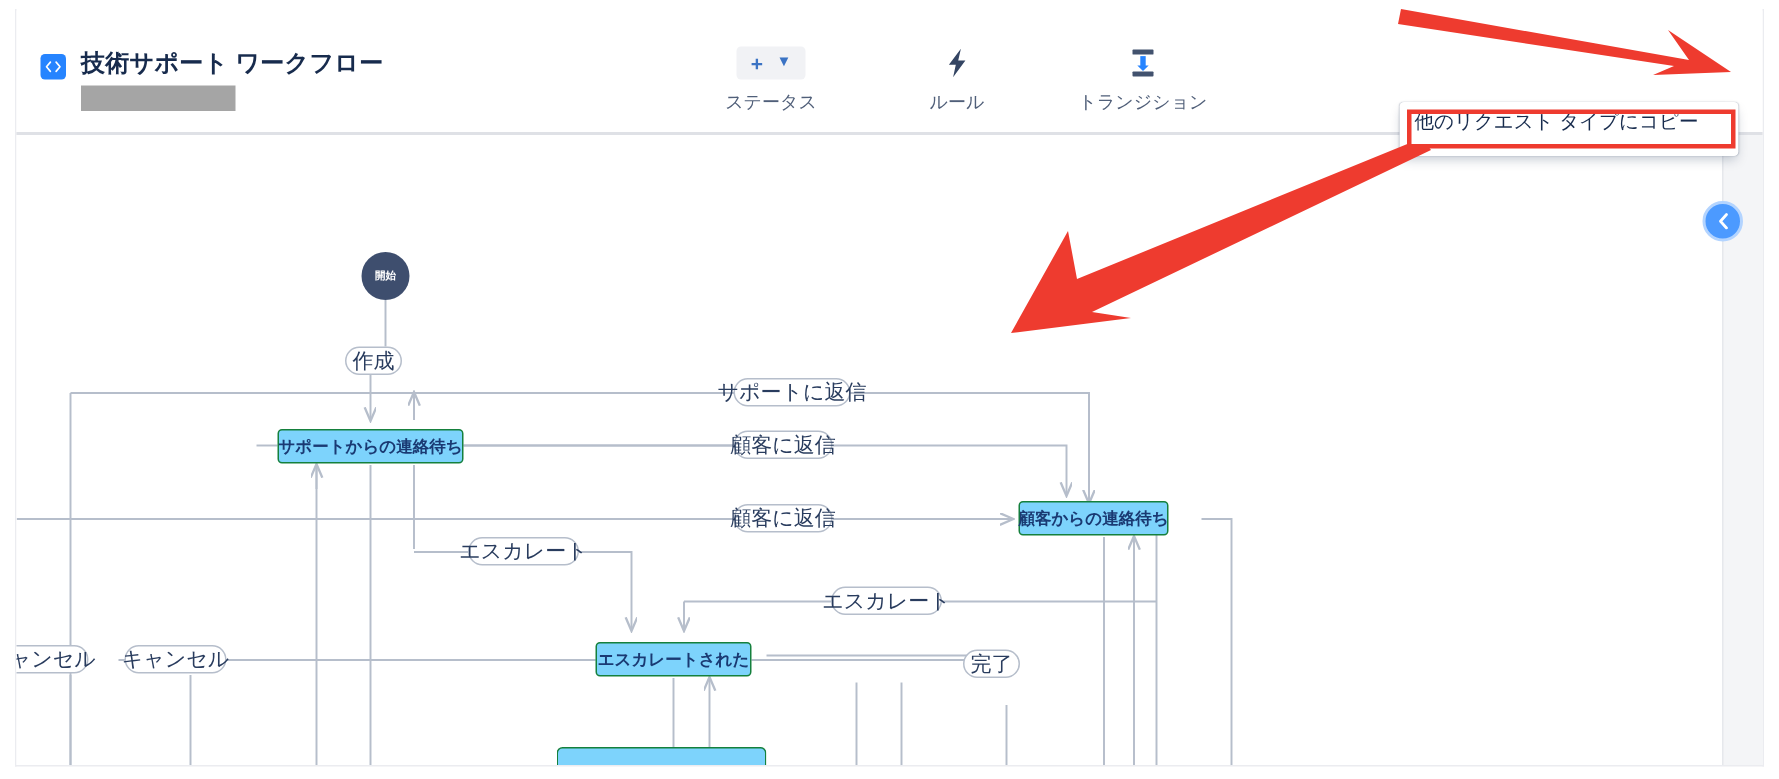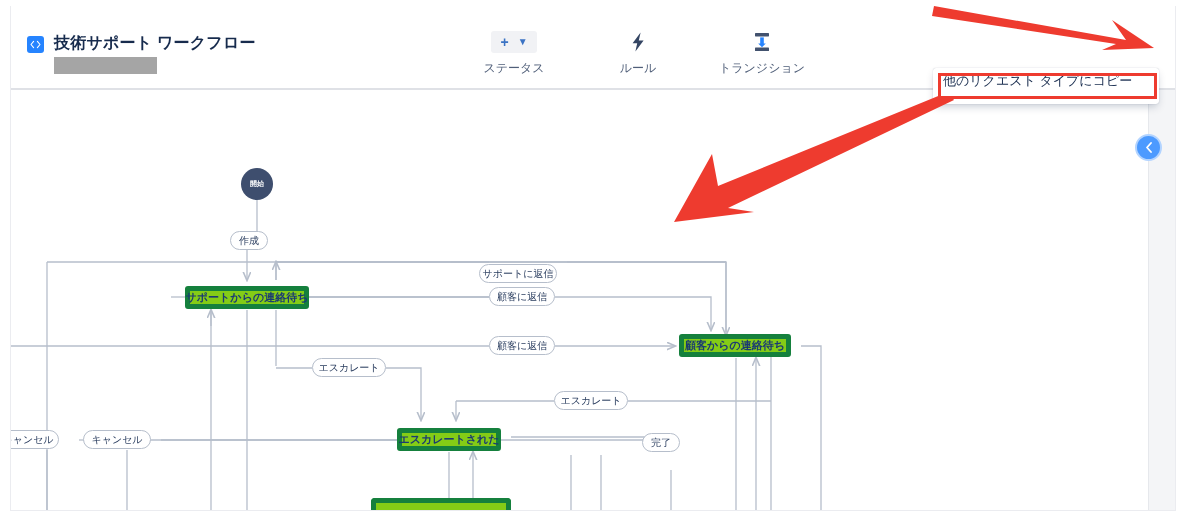--- a/index.html
+++ b/index.html
@@ -176,22 +176,22 @@
     width: 1137px; height: 420px;
     background: #ffffff;
     overflow: hidden;
   }
   .canvas svg { position: absolute; left: 0; top: 0; }
 
   
   .node-status {
     position: absolute;
     height: 23px;
-    background: #84cc16;
-    border: 5px solid #15803d;
+    background: #7dd3fc;
+    border: 1px solid #15803d;
     border-radius: 3px;
     display: flex; align-items: center; justify-content: center;
     font-size: 11px; font-weight: bold; color: #1a3a73;
     white-space: nowrap;
     box-sizing: border-box;
     padding: 0 10px;
   }
   .node-start {
     position: absolute;
     width: 32px; height: 32px; border-radius: 50%;
@@ -199,21 +199,21 @@
     display: flex; align-items: center; justify-content: center;
     font-size: 7px; font-weight: bold; color: #ffffff;
   }
   .edge-label {
     position: absolute;
     height: 19px;
     background: #ffffff;
     border: 1px solid #b6becb;
     border-radius: 10px;
     display: flex; align-items: center; justify-content: center;
-    font-size: 10px; color: #293c5e;
+    font-size: 14px; color: #293c5e;
     white-space: nowrap;
     box-sizing: border-box;
     padding: 0 8px;
     text-align: center;
   }
 
   
   .anno { position: absolute; pointer-events: none; z-index: 60; }
 </style>
 </head>
@@ -348,37 +348,37 @@
     </svg>
 
     <div class="node-start" style="left:230px; top:78px;">
       <span>開始</span>
     </div>
 
     <div class="node-status" style="left:174px; top:196px; width:124px;">
       <span>サポートからの連絡待ち</span>
     </div>
 
-    <div class="node-status" style="left:668px; top:244px; width:112px;">
+    <div class="node-status" style="left:668px; top:244px; width:100px;">
       <span>顧客からの連絡待ち</span>
     </div>
 
     <div class="node-status" style="left:386px; top:338px; width:104px;align-items:center;">
       <span>エスカレートされた</span>
     </div>
 
     <div class="node-status" style="left:360px; top:408px; width:140px; height:24px; border-bottom:none; border-radius:4px 4px 0 0;">
       <span></span>
     </div>
 
     <div class="edge-label" style="left:219px; top:141px; width:38px;">
       <span>作成</span>
       </div>
 
-    <div class="edge-label" style="left:468px; top:162px; width:78px;margin-top:12px;">
+    <div class="edge-label" style="left:478px; top:162px; width:78px;">
       <span>サポートに返信</span>
       </div>
 
     <div class="edge-label" style="left:478px; top:197px; width:66px;">
       <span>顧客に返信</span>
       </div>
 
     <div class="edge-label" style="left:478px; top:246px; width:66px;">
       <span>顧客に返信</span>
       </div>

